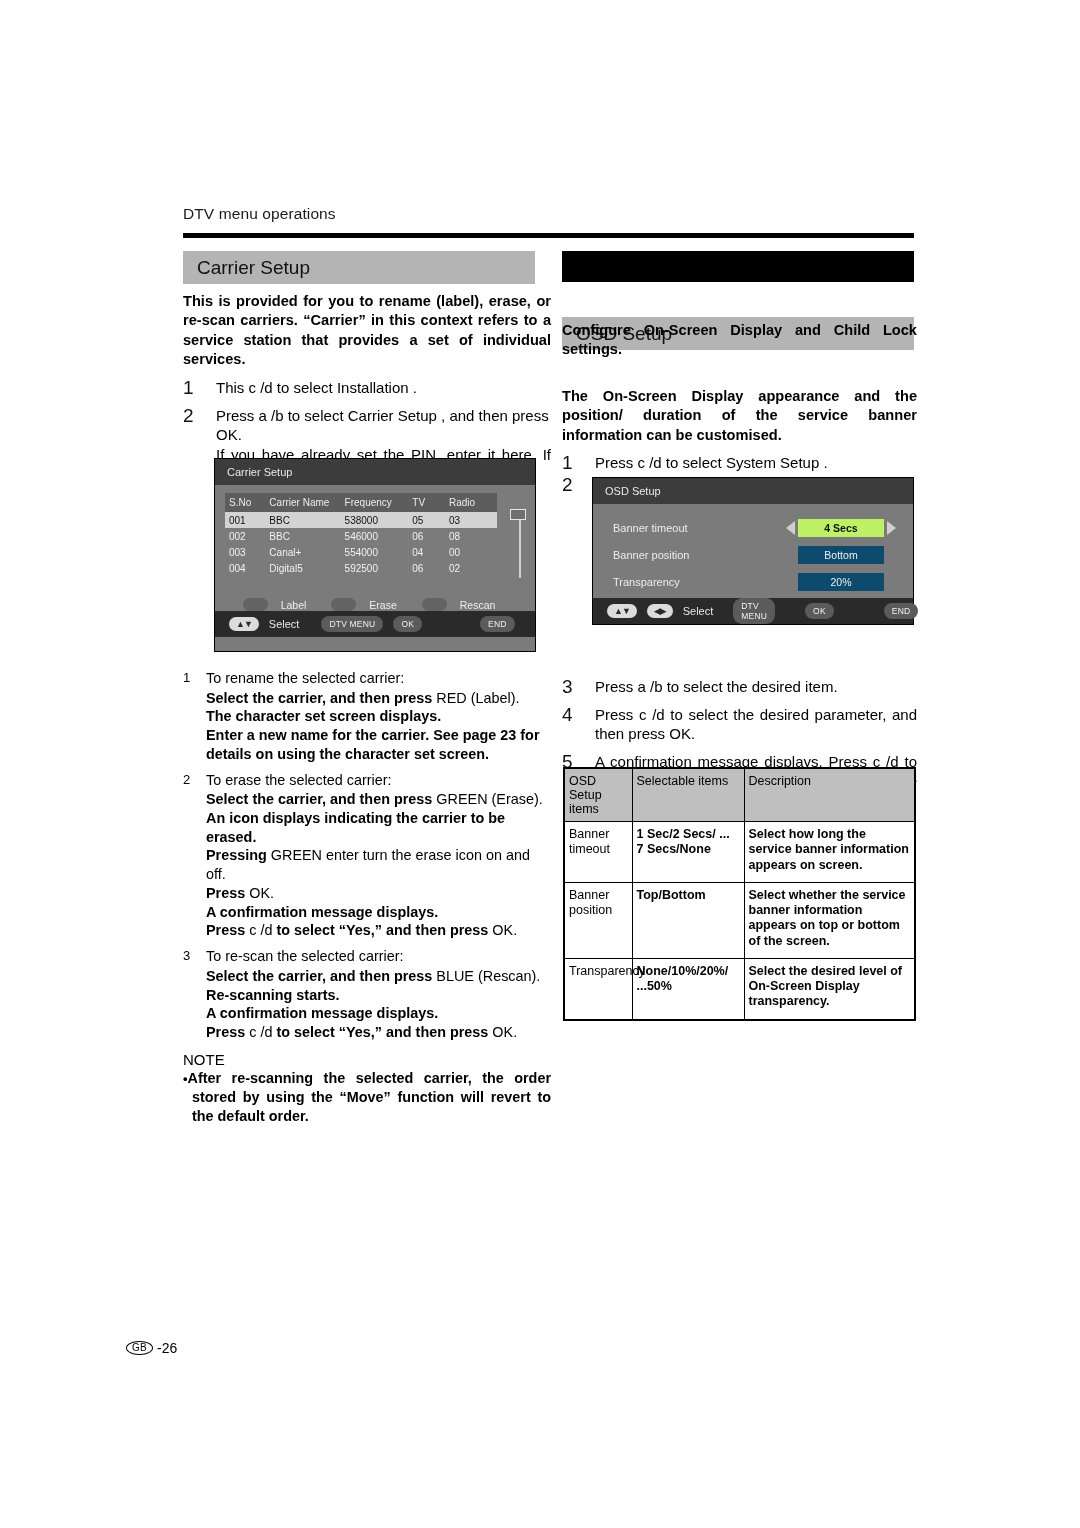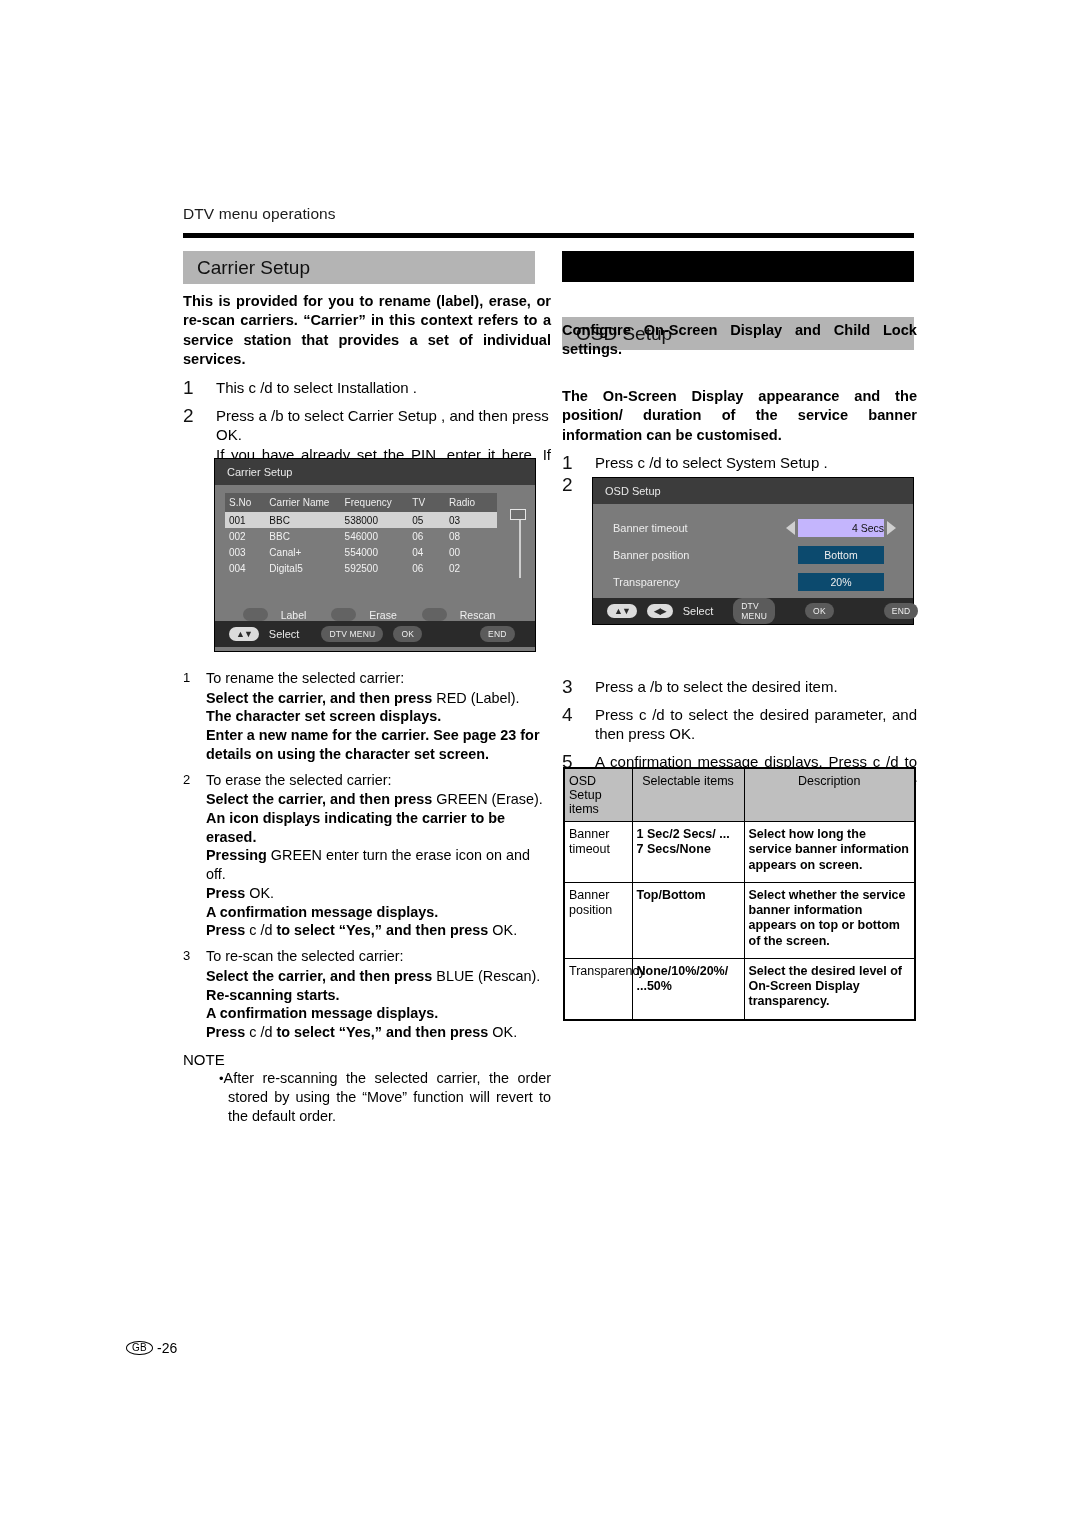--- a/index.html
+++ b/index.html
@@ -180,21 +180,21 @@
     width: 14px;
     height: 9px;
     border: 1px solid #e6e6e6;
     background: #6f6f6f;
   }
   .colour-keys {
     display: flex;
     align-items: center;
     justify-content: center;
     gap: 13px;
-    margin-top: 32px;
+    margin-top: 22px;
     font-size: 10.5px;
     color: #efefef;
   }
   .key-dot {
     width: 25px; height: 13px;
     border-radius: 7px;
     background: #636363;
     display: inline-block;
   }
   .key-label { margin-right: 12px; }
@@ -212,21 +212,21 @@
   }
   .osd-row .lbl { flex: 1 1 auto; }
   .osd-row .val {
     width: 86px;
     text-align: center;
     font-size: 10.5px;
     padding: 3px 0;
     background: #0c4a6e;
     color: #efefef;
   }
-  .osd-row.active .val { background: #c4b5fd; color: #111; font-weight: normal; text-align: right; }
+  .osd-row.active .val { background: #bef264; color: #111; font-weight: bold; }
   .tri {
     width: 0; height: 0;
     border-top: 7px solid transparent;
     border-bottom: 7px solid transparent;
     margin: 0 3px;
   }
   .tri.left  { border-right: 9px solid #cfcfcf; }
   .tri.right { border-left: 9px solid #cfcfcf; }
   .tri.ghost { visibility: hidden; }
   .proc-item { display: flex; margin-top: 7px; font-size: 14.4px; line-height: 1.30; }
@@ -237,45 +237,44 @@
     font-size: 14.4px;
     font-weight: bold;
     line-height: 1.30;
   }
   .reg { font-weight: normal; }
 
   
   .note-head { margin-top: 9px; font-size: 15px; }
   .note-body {
     font-size: 14.4px;
-    font-weight: normal;
+    font-weight: bold;
     line-height: 1.32;
     text-align: justify;
     margin-top: 1px;
     padding-left: 9px;
     text-indent: -9px;
-    margin-left: 36px;
   }
   .note-body .bullet { font-size: 13px; }
 
   
   table.spec {
     position: absolute;
     left: 555px;
     top: 767px;
     width: 351px;
     border-collapse: collapse;
     table-layout: fixed;
     border: 2px solid #000;
   }
   table.spec th {
     background: #bfbfbf;
     font-weight: normal;
     font-size: 12.5px;
-    text-align: center;
+    text-align: left;
     border: 1px solid #000;
     padding: 5px 4px;
     vertical-align: top;
   }
   table.spec th.first { text-align: left; }
   table.spec td {
     border: 1px solid #000;
     font-size: 12.5px;
     padding: 5px 4px 9px 4px;
     vertical-align: top;

